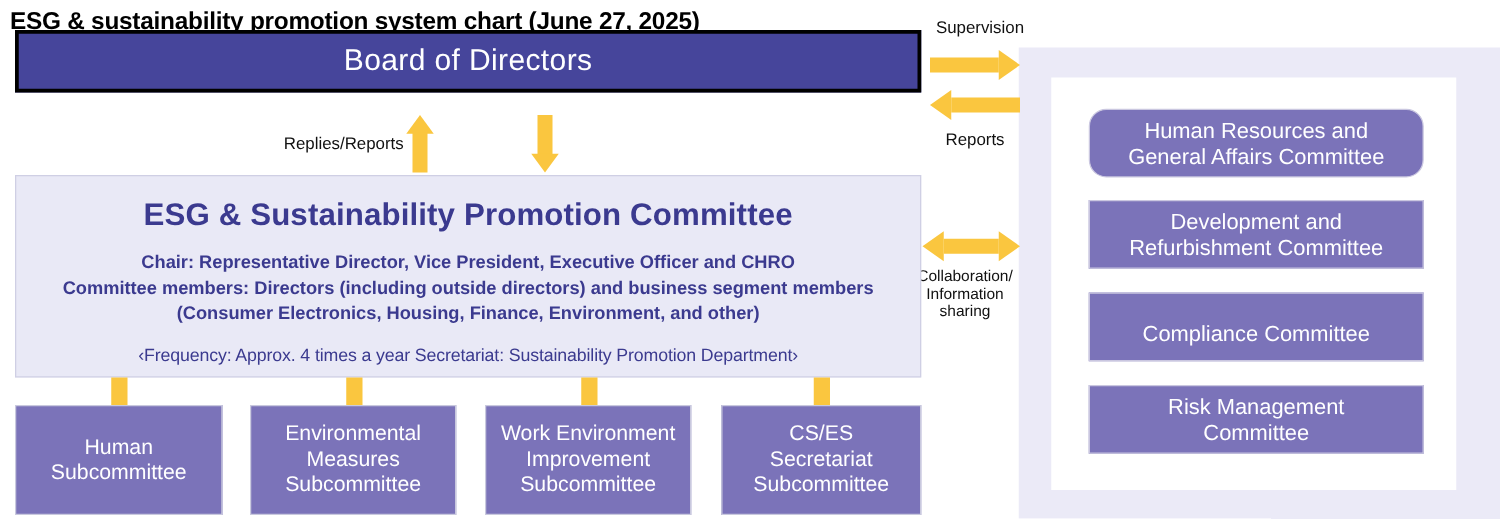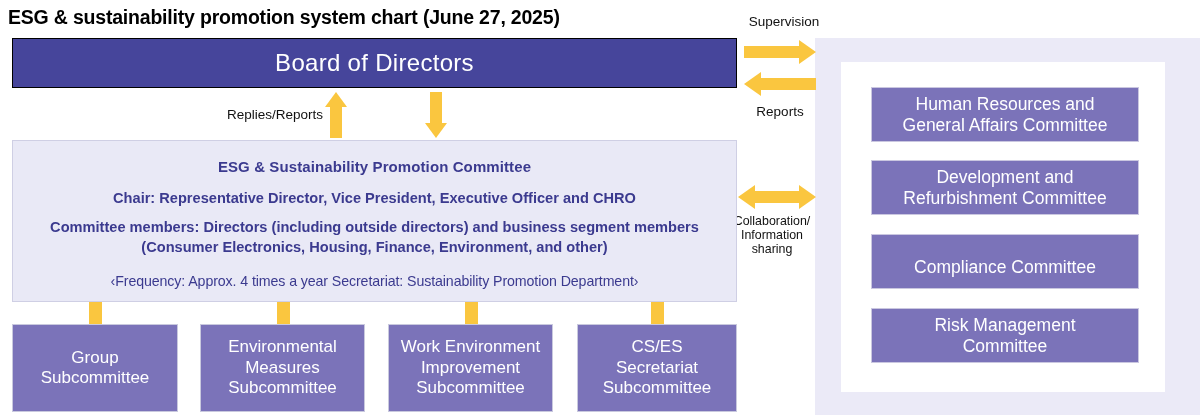--- a/index.html
+++ b/index.html
@@ -30,25 +30,25 @@
     font-weight: bold;
     color: #000000;
     letter-spacing: -0.2px;
     white-space: nowrap;
   }
 
   
   .board-box {
     position: absolute;
     left: 12px;
-    top: 38px;
+    top: 24px;
     width: 725px;
     height: 50px;
     background: #46459B;
-    border: 1px solid #000000;
+    border: 3px solid #000000;
     box-sizing: border-box;
     display: flex;
     align-items: center;
     justify-content: center;
   }
   .board-box .label {
     color: #ffffff;
     font-size: 24px;
     letter-spacing: 0.3px;
   }
@@ -128,21 +128,21 @@
     top: 140px;
     width: 725px;
     height: 162px;
     background: #E9E9F6;
     border: 1px solid #cfcfe4;
     box-sizing: border-box;
     text-align: center;
   }
   .esg-panel .esg-title {
     margin-top: 17px;
-    font-size: 15px;
+    font-size: 25px;
     font-weight: bold;
     color: #3B3A8F;
     letter-spacing: 0.1px;
   }
   .esg-panel .esg-body {
     margin-top: 13px;
     font-size: 14.6px;
     font-weight: bold;
     color: #3B3A8F;
     line-height: 1.42;
@@ -336,28 +336,28 @@
     <div class="shaft"></div>
     <div class="head-r"></div>
   </div>
   <div class="caption" id="cap-collab">Collaboration/
 Information
 sharing</div>
 
   <div class="esg-panel">
     <div class="esg-title">ESG &amp; Sustainability Promotion Committee</div>
     <div class="esg-body">Chair: Representative Director, Vice President, Executive Officer and CHRO</div>
-    <div class="esg-body" style="margin-top:8px">Committee members: Directors (including outside directors) and business segment members (Consumer Electronics, Housing, Finance, Environment, and other)</div>
+    <div class="esg-body" style="margin-top:0">Committee members: Directors (including outside directors) and business segment members (Consumer Electronics, Housing, Finance, Environment, and other)</div>
     <div class="esg-note">‹Frequency: Approx. 4 times a year  Secretariat: Sustainability Promotion Department›</div>
   </div>
 
   <div id="subcommittees-layer">
       <div class="sub-connector" style="left: 89px;"></div>
       <div class="sub-box" style="left: 12px; width: 166px;">
-        <span style="white-space: pre-line;">Group
+        <span style="white-space: pre-line;">Human
 Subcommittee</span>
       </div>
       <div class="sub-connector" style="left: 276.5px;"></div>
       <div class="sub-box" style="left: 200px; width: 165px;">
         <span style="white-space: pre-line;">Environmental
 Measures
 Subcommittee</span>
       </div>
       <div class="sub-connector" style="left: 464.5px;"></div>
       <div class="sub-box" style="left: 388px; width: 165px; align-items: center;">
@@ -367,21 +367,21 @@
       </div>
       <div class="sub-connector" style="left: 651px;"></div>
       <div class="sub-box" style="left: 577px; width: 160px;">
         <span style="white-space: pre-line;">CS/ES
 Secretariat
 Subcommittee</span>
       </div>
     </div>
 
   <div id="governance-layer">
-      <div class="gov-box" style="top: 87px; height: 55px;">
+      <div class="gov-box" style="top: 87px; height: 55px; border-radius: 14px;">
         <span style="white-space: pre-line;">Human Resources and
 General Affairs Committee</span>
       </div>
       <div class="gov-box" style="top: 160px; height: 55px;">
         <span style="white-space: pre-line;">Development and
 Refurbishment Committee</span>
       </div>
       <div class="gov-box" style="top: 234px; height: 55px;">
         <span style="white-space: pre-line; margin-top: 12px;">Compliance Committee</span>
       </div>

